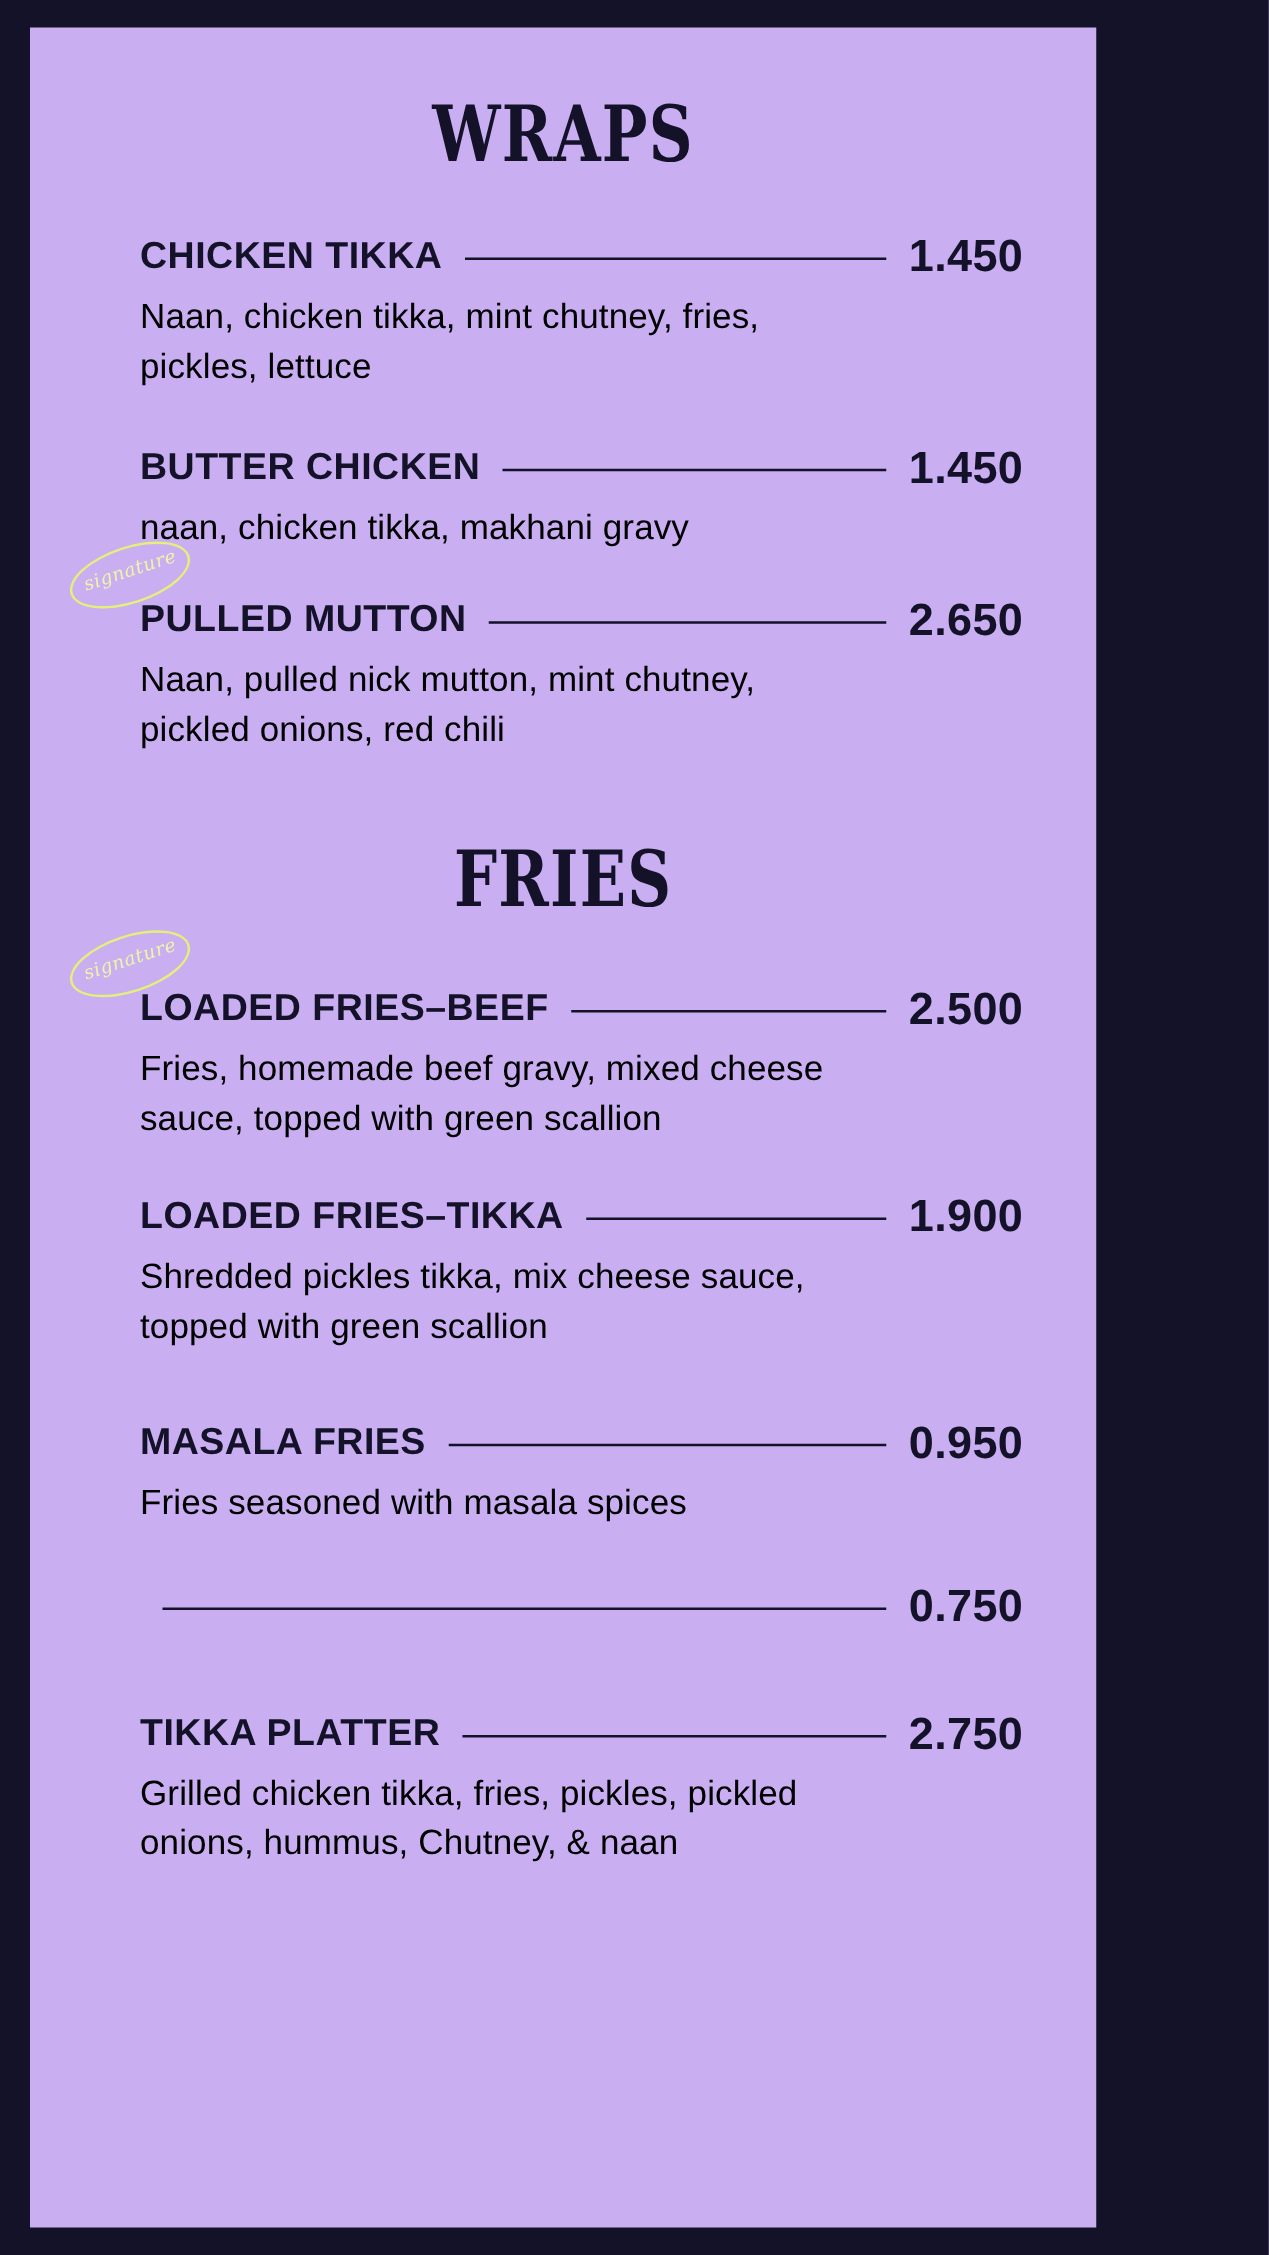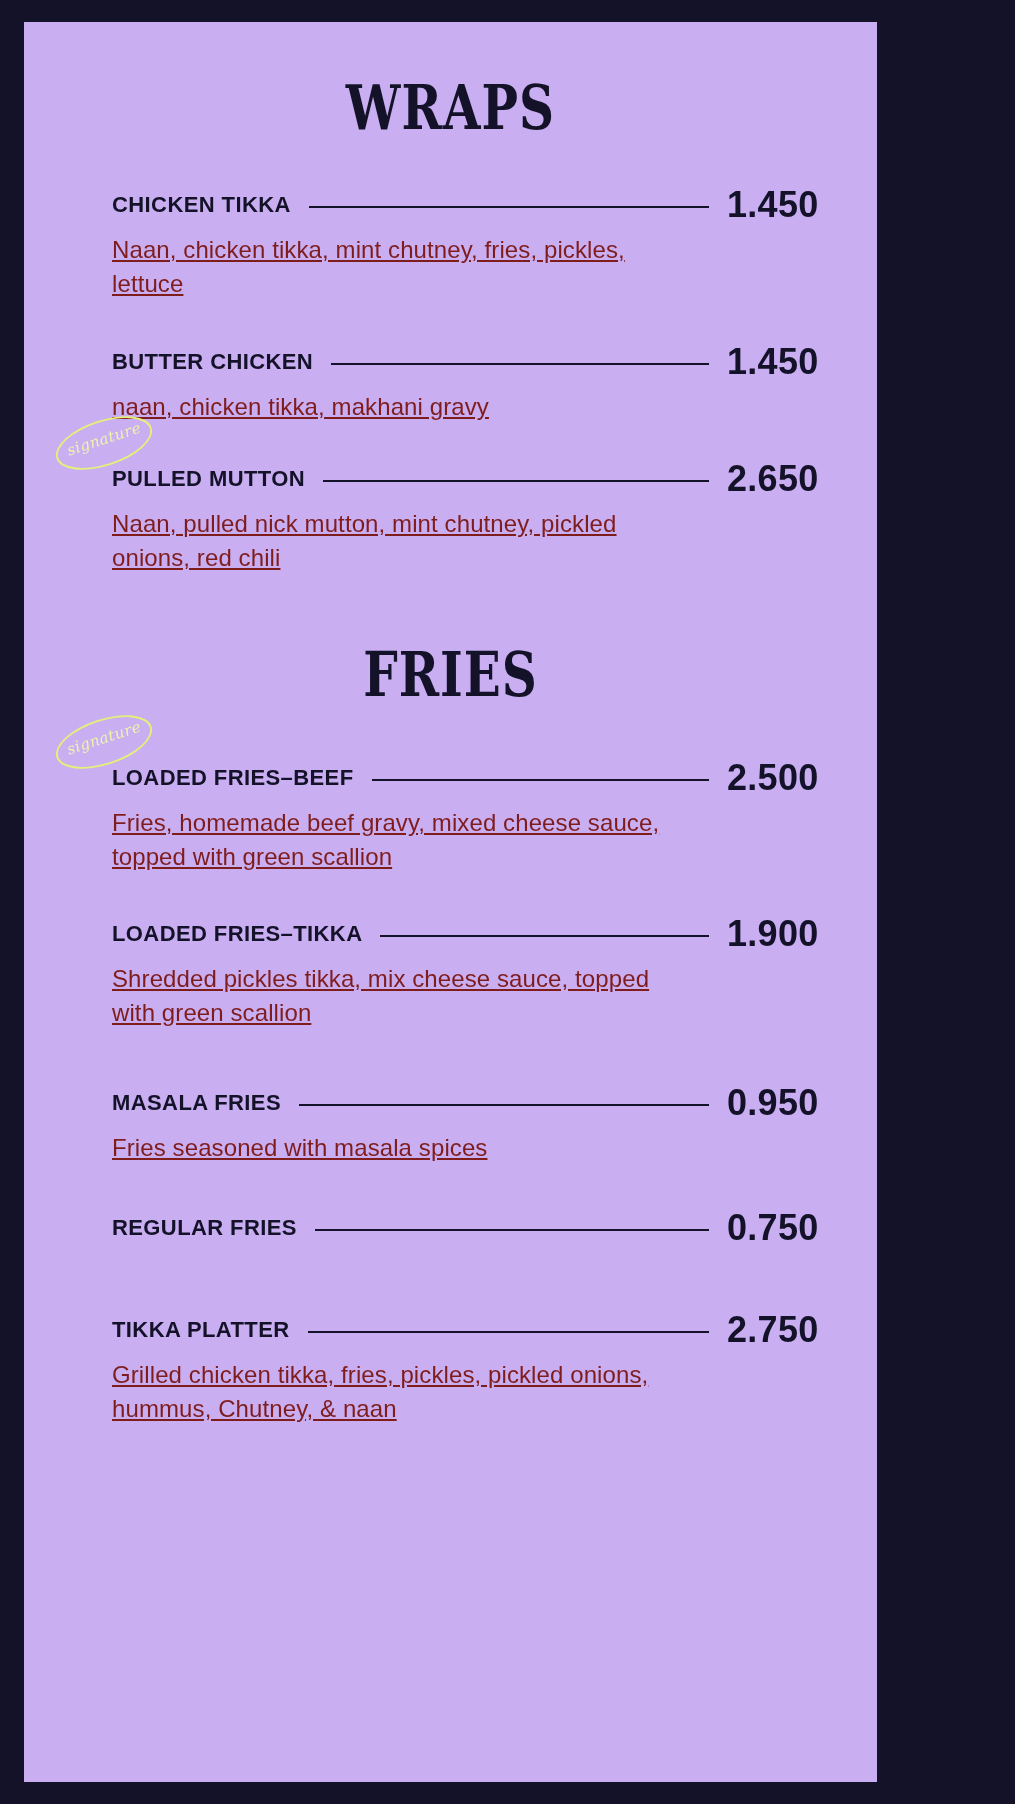--- a/index.html
+++ b/index.html
@@ -59,21 +59,21 @@
   }
 
   .item-head {
     display: flex;
     align-items: center;
     width: 100%;
   }
 
   .item-name {
     color: #131228;
-    font-size: 22px;
+    font-size: 30px;
     font-weight: bold;
     letter-spacing: 0.4px;
     white-space: nowrap;
   }
 
   .leader {
     flex: 1 1 auto;
     height: 0;
     border-top: 2px solid #131228;
     margin: 0 18px;
@@ -86,27 +86,26 @@
     color: #131228;
     font-size: 36px;
     font-weight: bold;
     letter-spacing: 0.3px;
     white-space: nowrap;
     width: 110px;
     text-align: left;
   }
 
   .item-desc {
-    color: #7f1d1d;
-    font-size: 24px;
+    color: #000000;
+    font-size: 28px;
     line-height: 1.42;
     margin-top: 7px;
     max-width: 560px;
     letter-spacing: 0.1px;
-    text-decoration: underline;
   }
 
   .signature-badge {
     position: absolute;
     left: -58px;
     top: -38px;
     width: 100px;
     height: 46px;
     pointer-events: none;
   }
@@ -218,21 +217,20 @@
         <div class="item-head">
           <div class="item-name">MASALA FRIES</div>
           <div class="leader"></div>
           <div class="item-price">0.950</div>
         </div>
         <div class="item-desc">Fries seasoned with masala spices</div>
       </div>
 
       <div class="item" style="margin-top:42px;">
         <div class="item-head">
-          <div class="item-name">REGULAR FRIES</div>
           <div class="leader"></div>
           <div class="item-price">0.750</div>
         </div>
       </div>
 
     </div>
   </div>
 
   <div class="section">
     <div class="items sp-grills-items">

